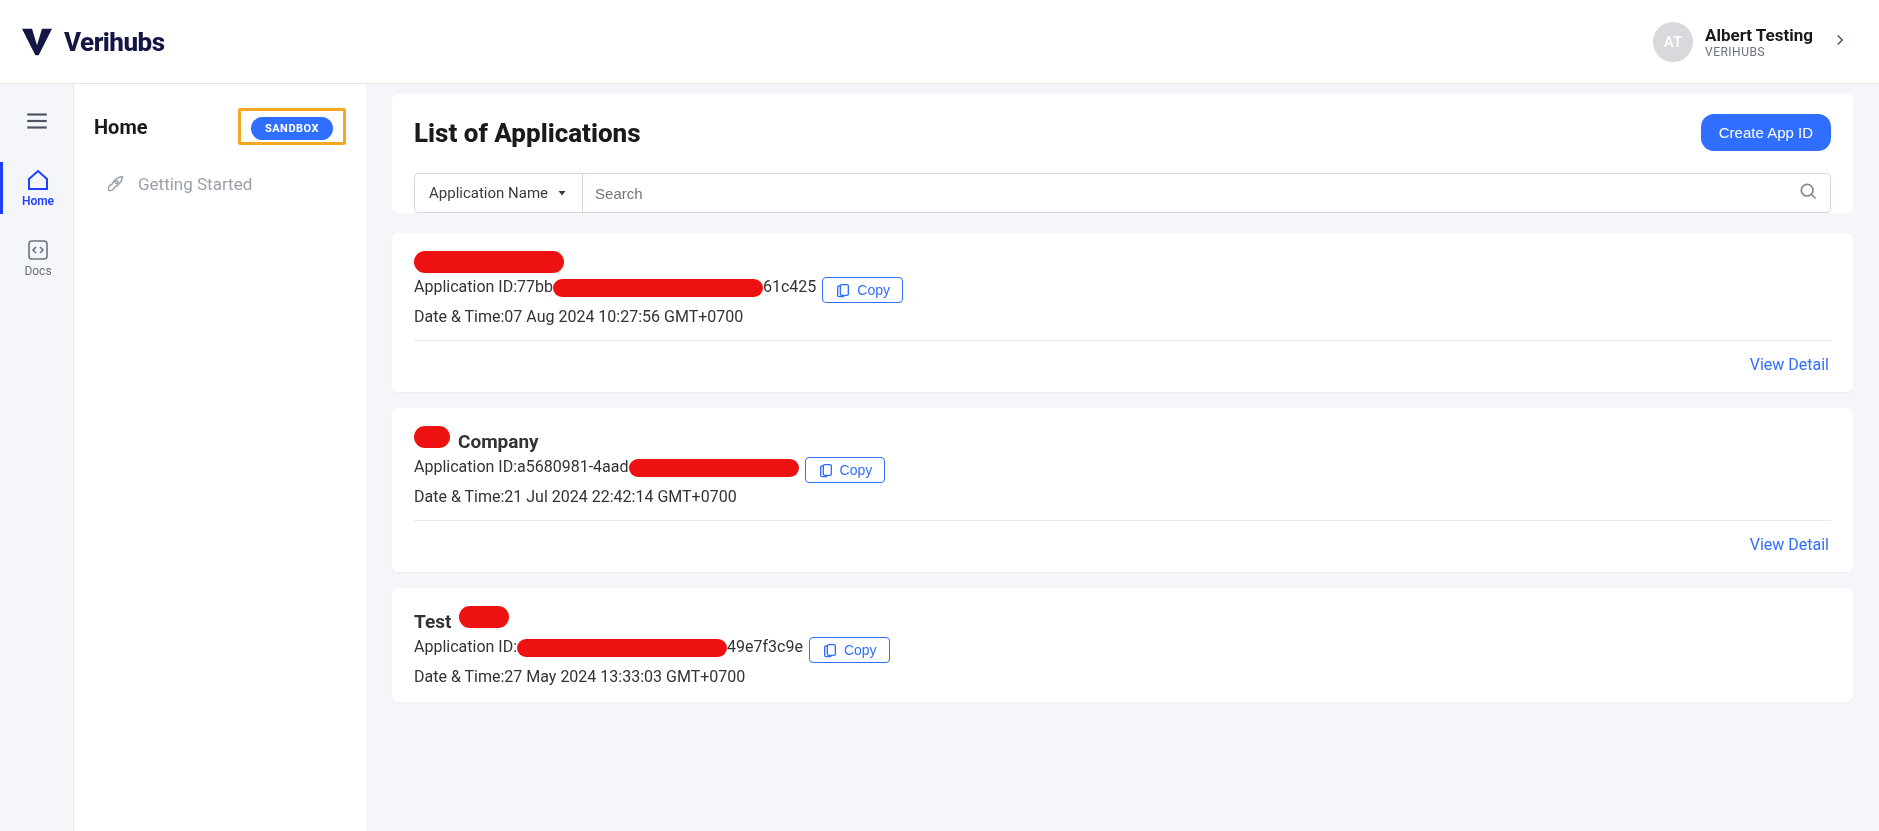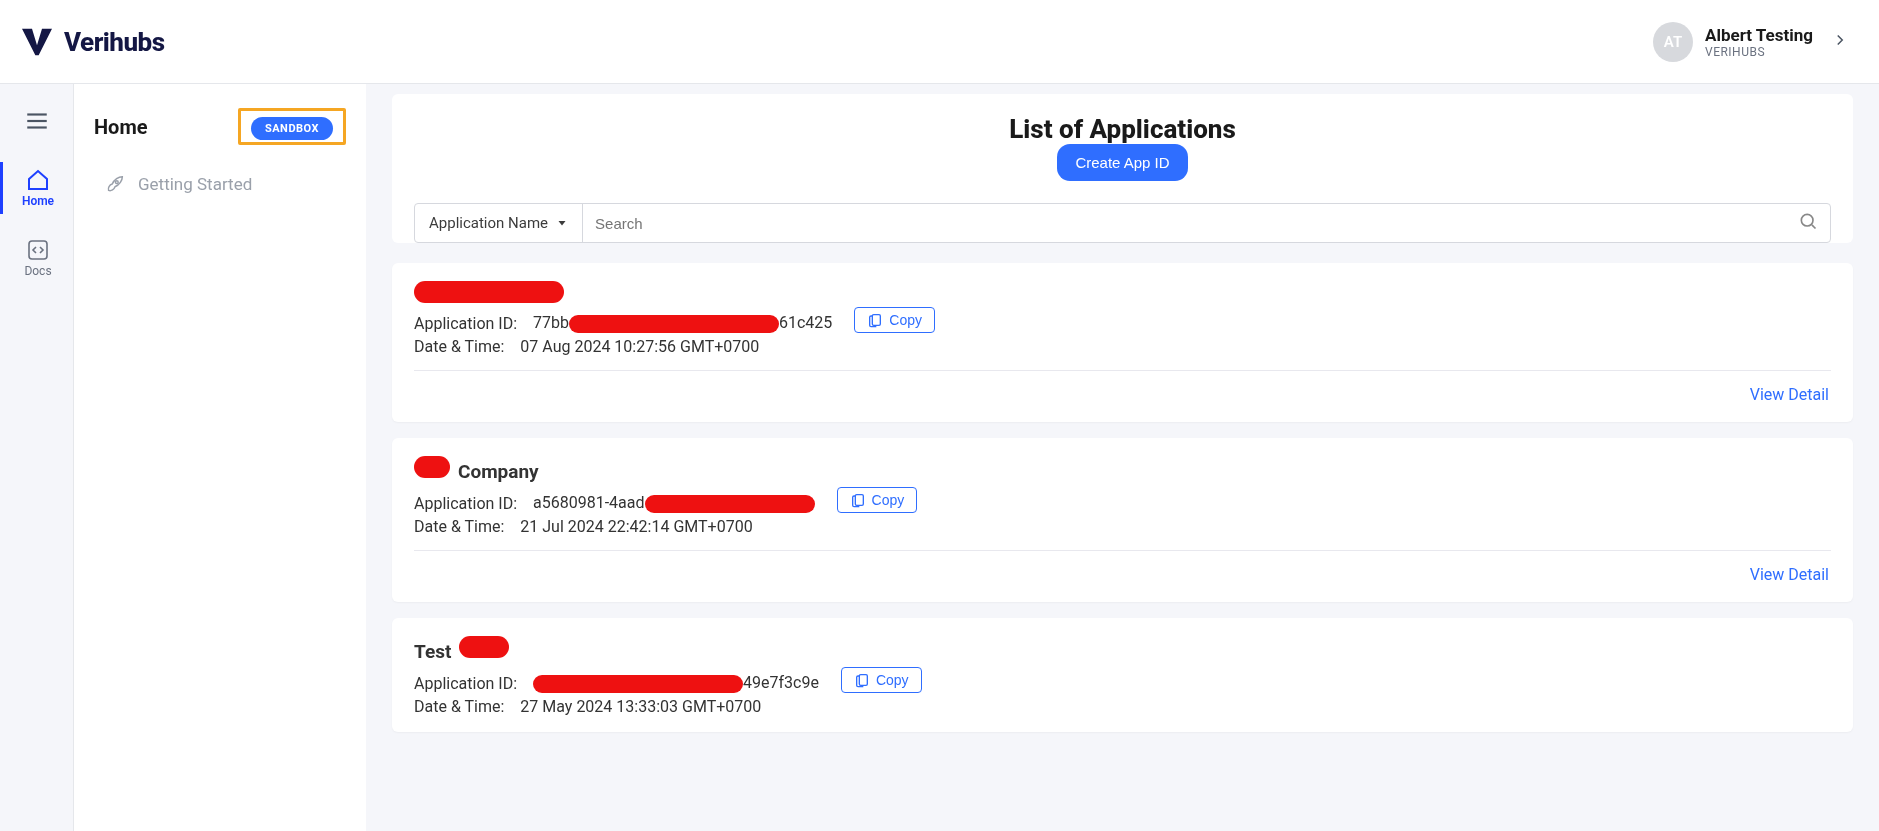--- a/index.html
+++ b/index.html
@@ -33,34 +33,34 @@
   .sidebar-title { font-size: 20px; font-weight: 700; color: #1a1a1a; }
   .sandbox-wrap { border: 3px solid #f5a623; padding: 6px 10px; border-radius: 2px; }
   .sandbox-badge { background: #2f6eff; color: #fff; font-weight: 700; font-size: 11px; padding: 5px 14px; border-radius: 14px; letter-spacing: .5px; }
   .side-item { display: flex; align-items: center; gap: 12px; padding: 14px 14px; border-radius: 8px; color: #9aa0aa; font-size: 17px; cursor: pointer; margin-bottom: 4px; }
   .side-item.active { background: #eef1f6; color: #2259ff; font-weight: 700; }
   .side-item svg { width: 22px; height: 22px; flex-shrink: 0; }
 
   
   .main { flex: 1; background: #f5f6fa; padding: 10px 26px 20px 26px; overflow-y: auto; }
   .card-head { background: #fff; border-radius: 6px; margin-bottom: 14px; }
-  .page-header { display: flex; align-items: center; justify-content: space-between; padding: 20px 22px 6px 22px; flex-direction: column; }
+  .page-header { display: flex; align-items: center; justify-content: space-between; padding: 20px 22px 6px 22px; }
   .page-title { font-size: 26px; font-weight: 800; color: #1a1a1a; }
   .create-btn { background: #2f6eff; color: #fff; border: none; padding: 10px 18px; font-size: 15px; border-radius: 13px; cursor: pointer; font-weight: 500; }
   .search-row { display: flex; border: 1px solid #d6d8de; border-radius: 4px; margin: 16px 22px 20px 22px; }
   .filter-select { display: flex; align-items: center; gap: 8px; padding: 10px 14px; border-right: 1px solid #d6d8de; color: #3c3c3c; font-size: 15px; cursor: pointer; min-width: 160px; text-align: right; }
   .search-input-wrap { flex: 1; display: flex; align-items: center; padding: 0 12px; }
   .search-input { flex: 1; border: none; outline: none; font-size: 15px; color: #333; background: transparent; }
   .search-icon { color: #888; }
 
   
   .app-card { background: #fff; border-radius: 6px; margin-bottom: 16px; padding: 18px 22px 12px 22px; box-shadow: 0 1px 2px rgba(0,0,0,.04); }
   .app-name-row { display: flex; align-items: baseline; gap: 8px; font-size: 19px; font-weight: 700; color: #333; margin-bottom: 4px; }
   .redact { background: #e11; border-radius: 50px; }
-  .info-row { display: flex; align-items: flex-end; gap: 16px; font-size: 16px; color: #333; margin: 4px 0; }
+  .info-row { display: flex; align-items: flex-start; gap: 0; font-size: 16px; color: #333; margin: 4px 0; }
   .info-label { color: #333; }
   .info-value { color: #333; }
   .redact-inline { background: #e11; border-radius: 50px; display: inline-block; }
   .copy-btn { display: inline-flex; align-items: center; gap: 6px; border: 1px solid #2f6eff; color: #2f6eff; background: #fff; padding: 4px 12px; border-radius: 4px; font-size: 14px; cursor: pointer; margin-left: 6px; }
   .divider { border-top: 1px solid #e8e8ee; margin: 14px 0 8px 0; }
   .card-footer { display: flex; justify-content: flex-end; }
   .view-detail { color: #2f6eff; font-size: 16px; cursor: pointer; padding: 6px 2px; }
 </style>
 </head>
 <body>

